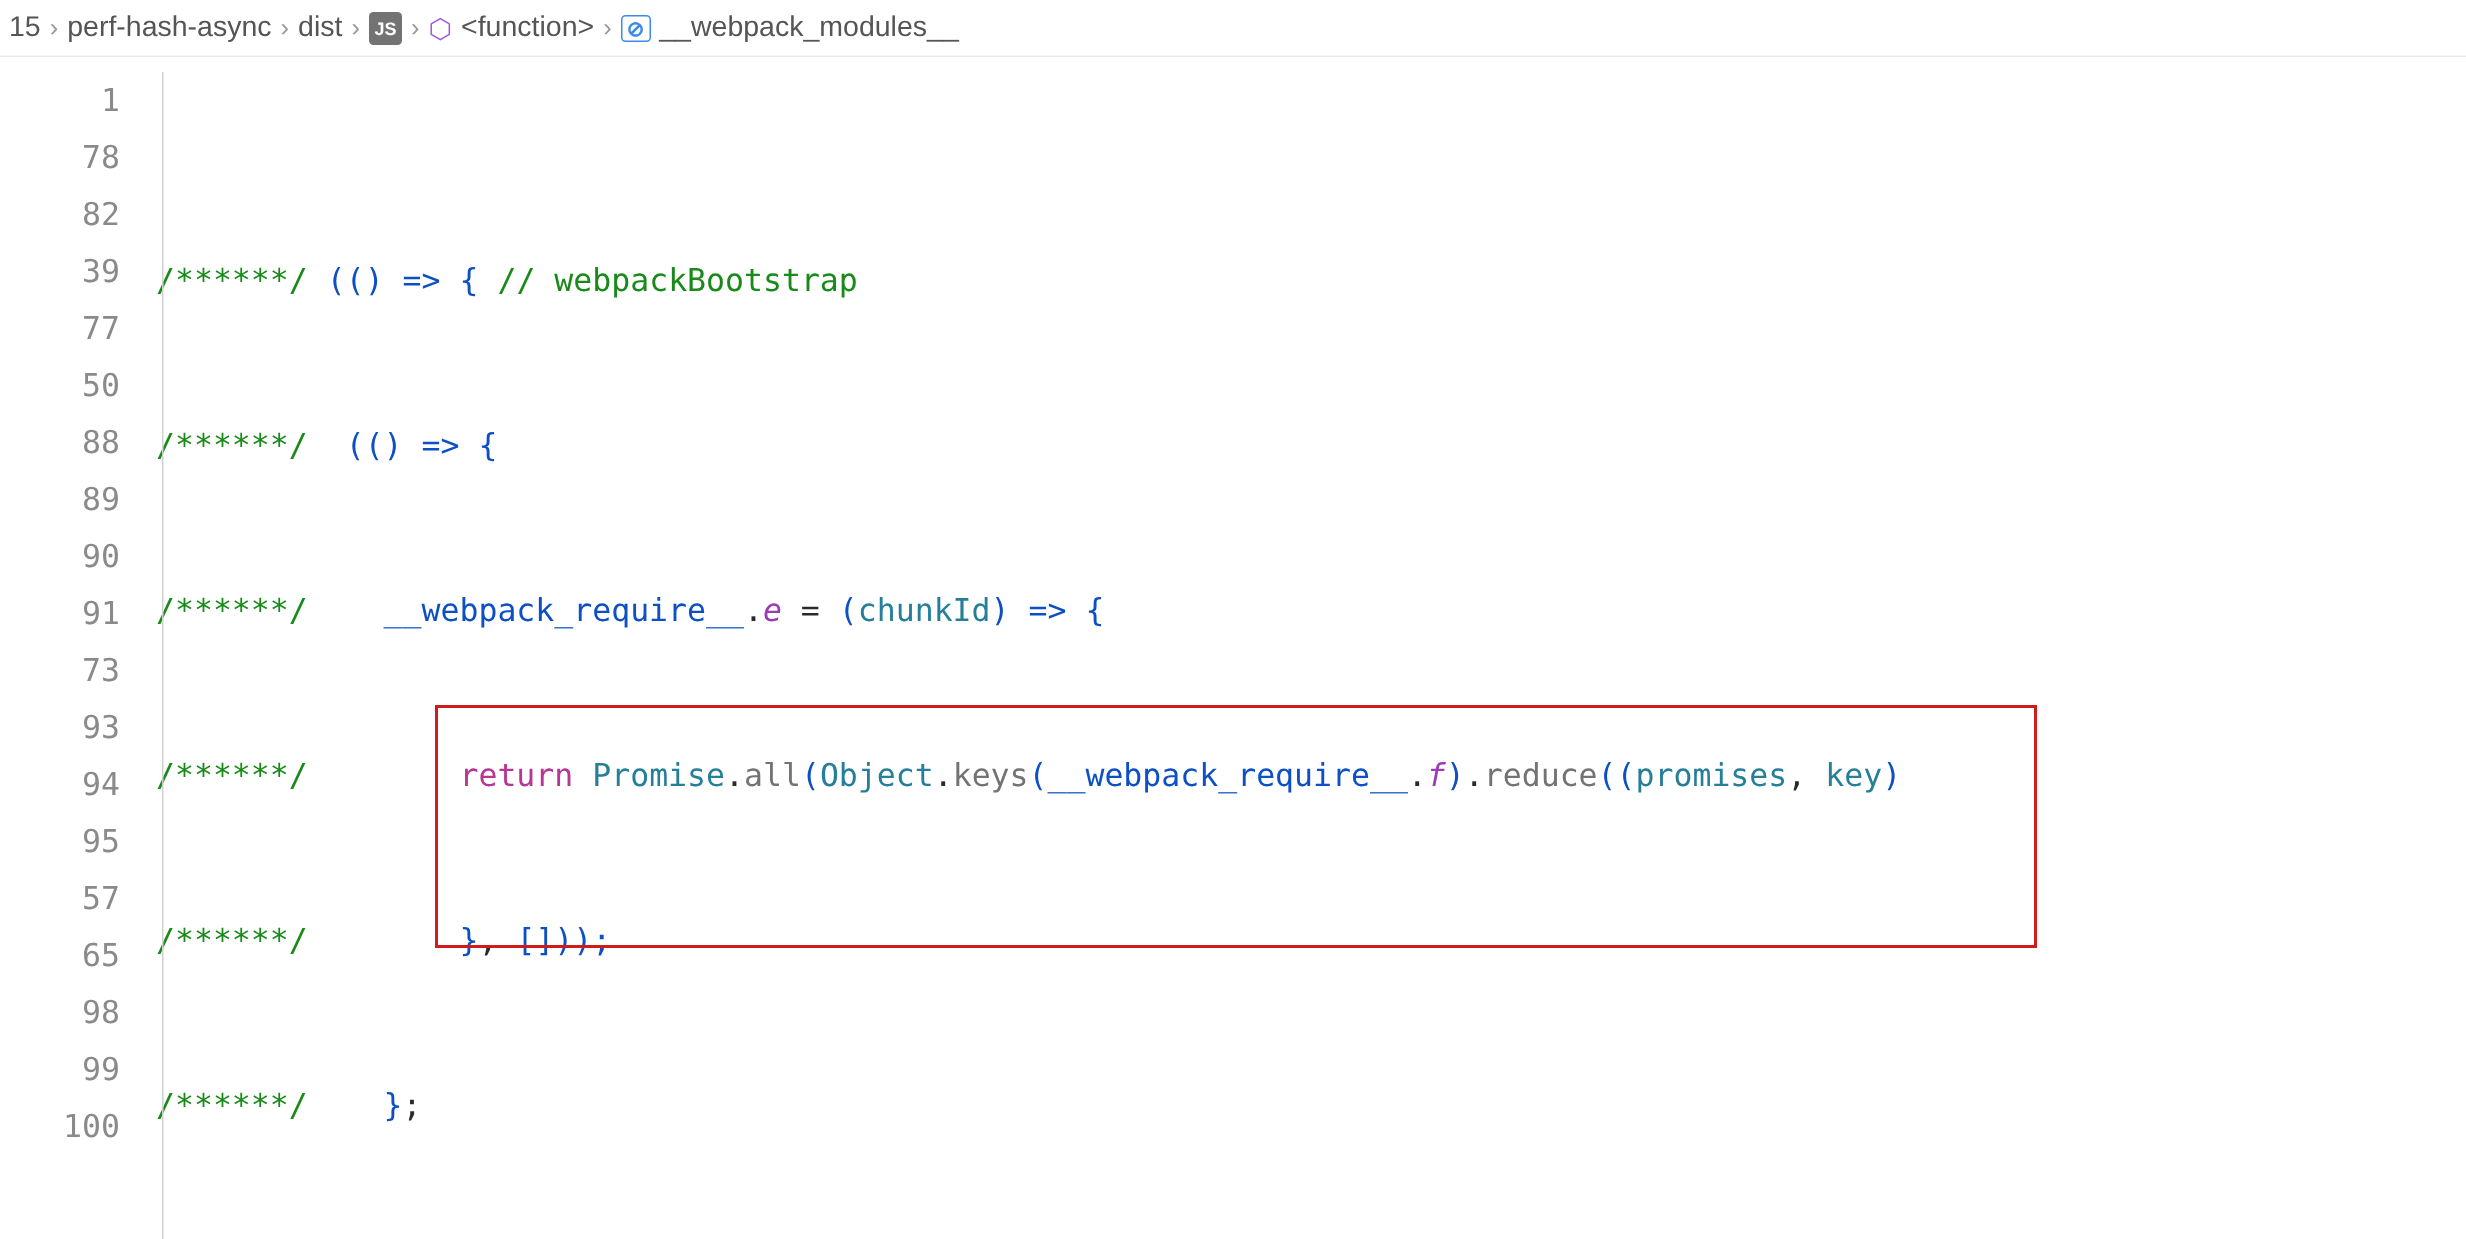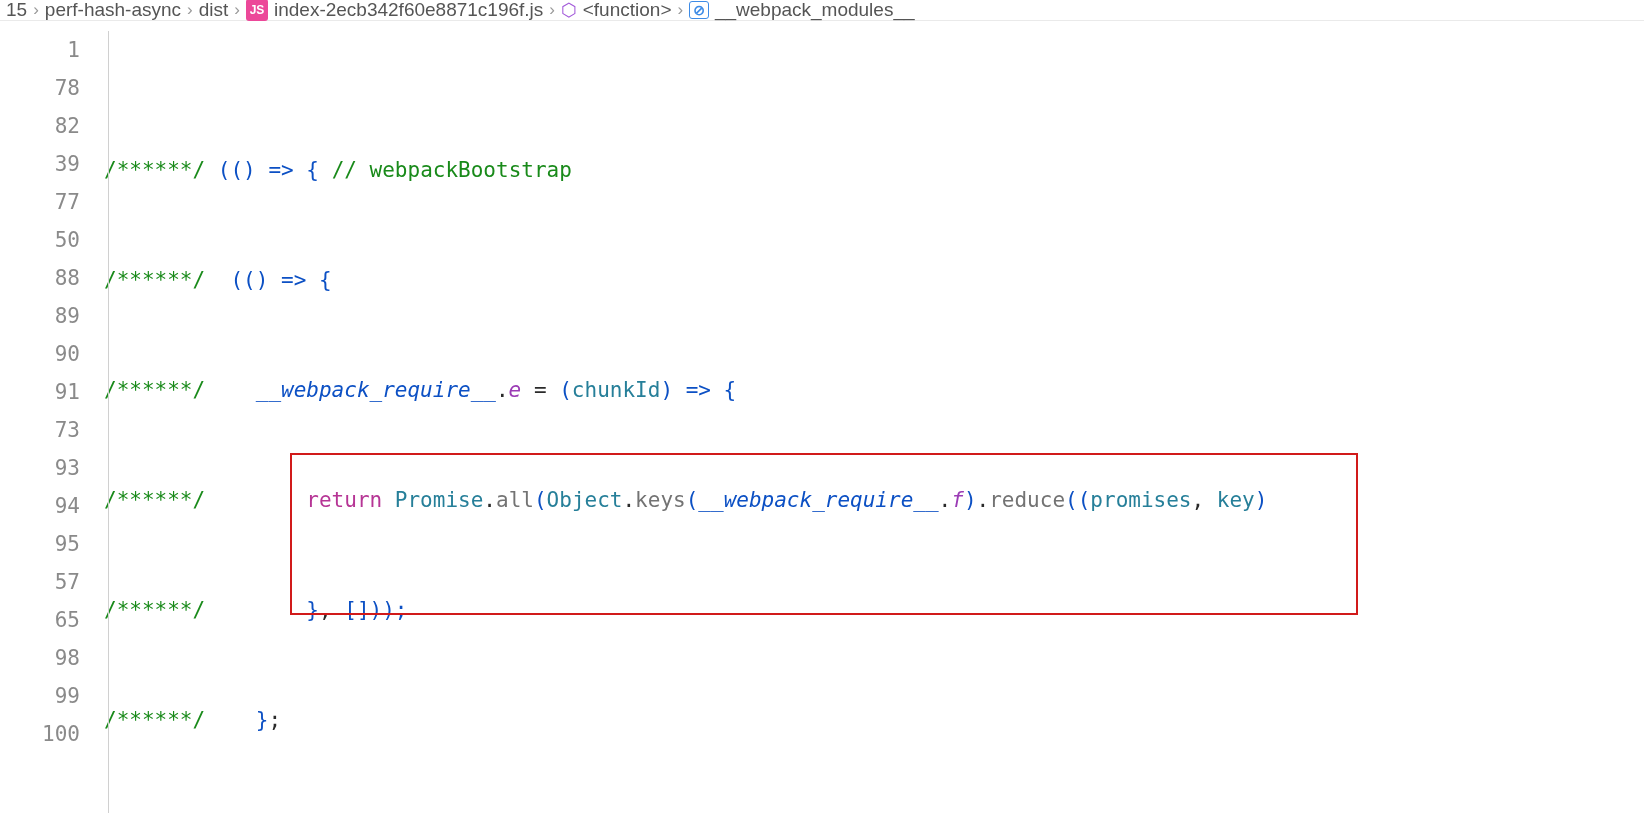--- a/index.html
+++ b/index.html
@@ -7,37 +7,37 @@
     width: 1644px;
     height: 826px;
     background: #ffffff;
     font-family: "Menlo", "Consolas", "Monaco", monospace;
     font-size: 21px;
     overflow: hidden;
   }
   .breadcrumb {
     display: flex;
     align-items: center;
-    height: 21px;
+    height: 38px;
     padding: 0 6px;
     font-size: 19px;
     color: #555;
     border-bottom: 1px solid #eaeaea;
     font-family: -apple-system, "Segoe UI", sans-serif;
     white-space: nowrap;
     gap: 6px;
   }
   .breadcrumb .sep { color: #999; font-size: 17px; }
   .breadcrumb .crumb { color: #555; }
   .js-badge {
     display: inline-flex;
     align-items: center;
     justify-content: center;
     width: 22px; height: 22px;
-    background: #ec4899;
+    background: #737373;
     color: #fff;
     font-weight: 600;
     font-size: 12px;
     border-radius: 3px;
   }
   .cube-icon { color: #a259d9; font-size: 18px; }
   .var-icon {
     color: #3d8be6; font-size: 14px; font-weight: 600;
     border: 1.5px solid #3d8be6; border-radius: 3px;
     padding: 0 3px;
@@ -68,21 +68,21 @@
     width: 0;
     border-left: 1.5px solid #d0d0d0;
   }
   .ig1 { left: 10px; }
 
   
   .c-comment { color: #198a1a; }
   .c-punct   { color: #2a2a2a; }
   .c-delim   { color: #0c50c4; }
   .c-arrow   { color: #0c50c4; }
-  .c-identB  { color: #0c50c4; font-style: italic; }
+  .c-identB  { color: #0c50c4; }
   .c-member  { color: #9b3bb5; font-style: italic; }
   .c-param   { color: #267f99; }
   .c-method  { color: #737373; }
   .c-kw      { color: #b63595; }
 
   .highlight-box {
     position: absolute;
     border: 2.5px solid #d11a1a;
     pointer-events: none;
   }
@@ -91,21 +91,20 @@
 <body>
 
 <div class="breadcrumb">
   <span class="crumb">15</span>
   <span class="sep">›</span>
   <span class="crumb">perf-hash-async</span>
   <span class="sep">›</span>
   <span class="crumb">dist</span>
   <span class="sep">›</span>
   <span class="js-badge">JS</span>
-  <span class="crumb">index-2ecb342f60e8871c196f.js</span>
   <span class="sep">›</span>
   <span class="cube-icon">⬡</span>
   <span class="crumb">&lt;function&gt;</span>
   <span class="sep">›</span>
   <span class="var-icon">⊘</span>
   <span class="crumb">__webpack_modules__</span>
 </div>
 
 <div class="editor">
   <div class="gutter">

